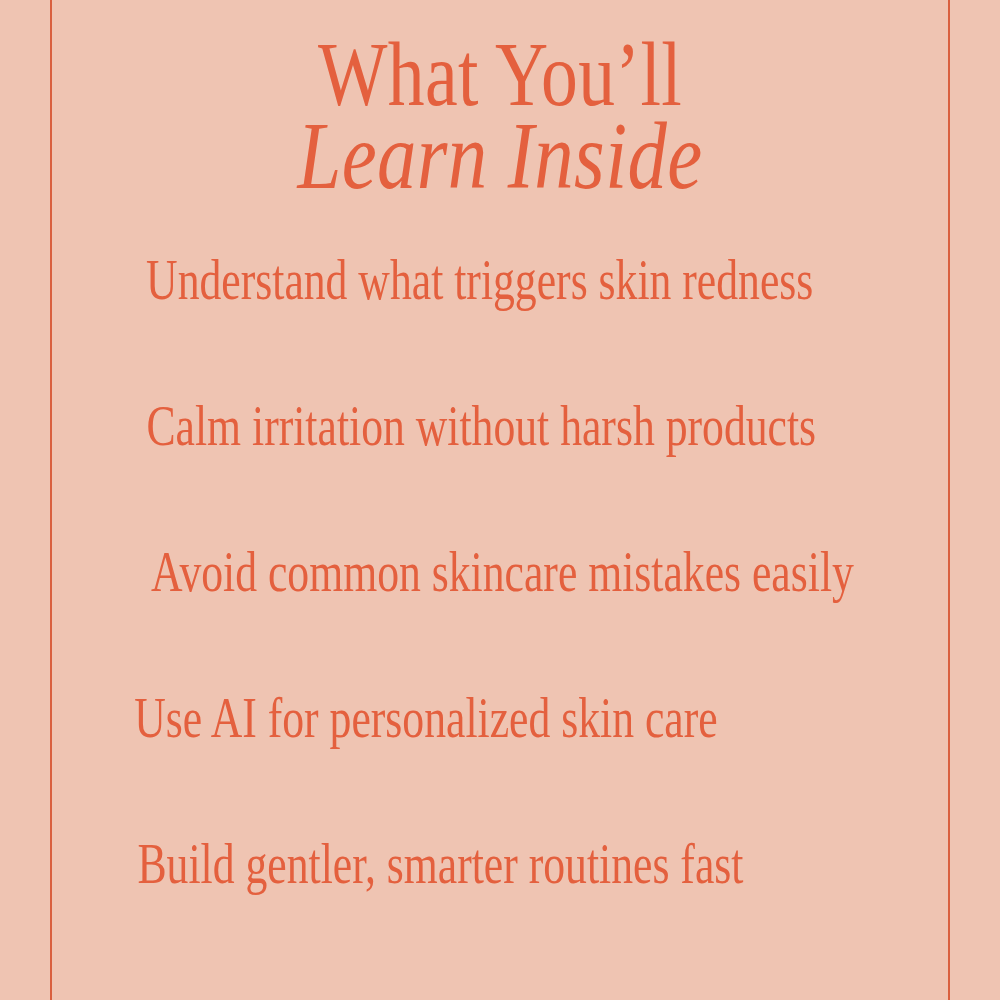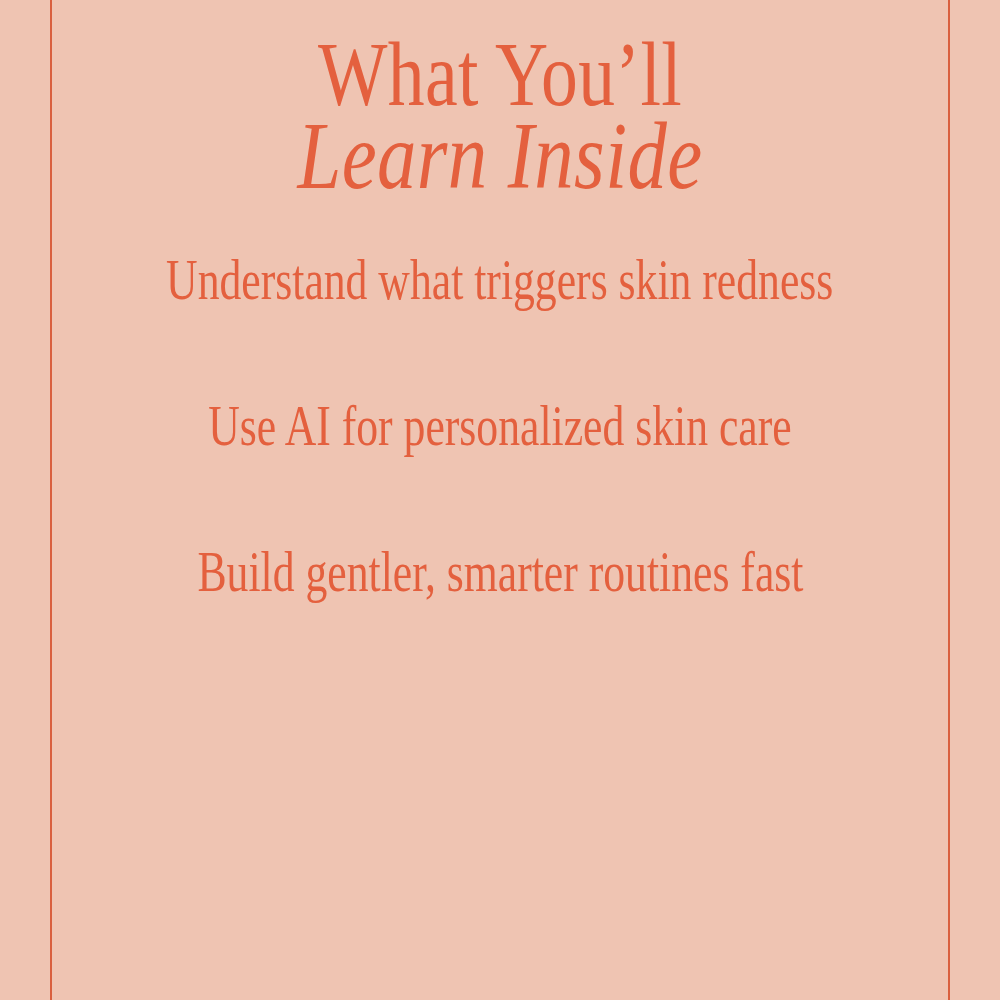--- a/index.html
+++ b/index.html
@@ -86,21 +86,21 @@
     left: 0;
     width: 896px;
     margin: 0;
     padding: 0;
     list-style: none;
   }
   .benefit-item {
     height: 146px;
     display: flex;
     align-items: flex-start;
-    justify-content: center;
+    justify-content: flex-start;
     margin: 0;
     padding: 0;
   }
   .benefit-text {
     display: inline-block;
     font-family: "Liberation Serif", "DejaVu Serif", serif;
     font-weight: 400;
     font-style: normal;
     font-size: 56px;
     line-height: 1.0;
@@ -124,20 +124,26 @@
     <div id="heading">
       <span class="head-line-1">What You’ll</span>
       <span class="head-line-2">Learn Inside</span>
     </div>
 
     <ul id="benefit-list">
       <li class="benefit-item">
         <span class="benefit-text">Understand what triggers skin redness</span>
       </li>
       <li class="benefit-item">
+        <span class="benefit-text">Calm irritation without harsh products</span>
+      </li>
+      <li class="benefit-item">
+        <span class="benefit-text">Avoid common skincare mistakes easily</span>
+      </li>
+      <li class="benefit-item">
         <span class="benefit-text">Use AI for personalized skin care</span>
       </li>
       <li class="benefit-item">
         <span class="benefit-text">Build gentler, smarter routines fast</span>
       </li>
     </ul>
 
   </div>
 </div>
 

